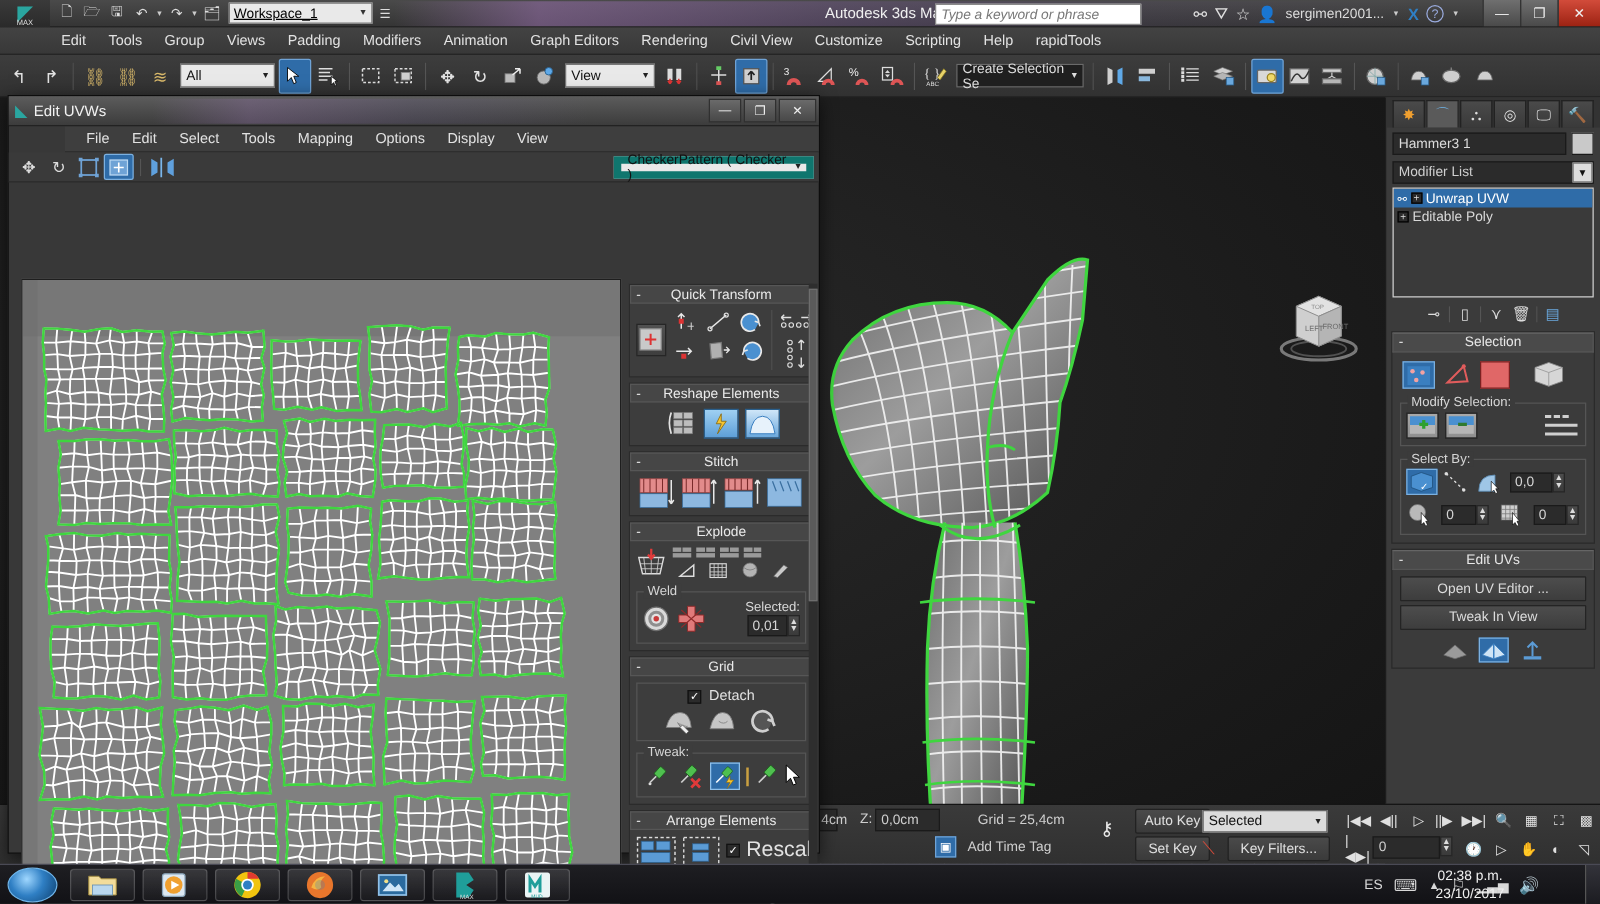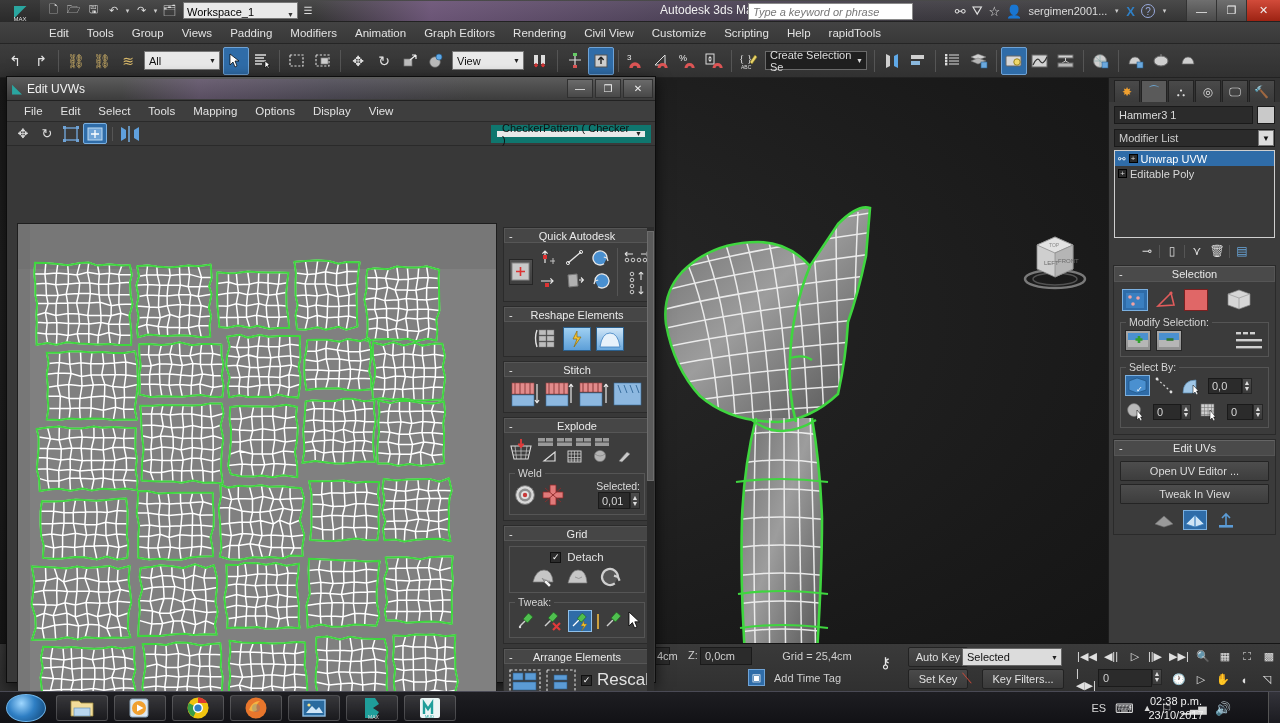--- a/index.html
+++ b/index.html
@@ -27,22 +27,22 @@
   }
   .maxlogo .glyph { color:#2aa6a0; font-size:15px; font-weight:bold; line-height:1; }
   .qat { display:flex; align-items:center; gap:1px; padding-left:4px; }
   .qbtn {
     width:19px; height:18px; display:flex; align-items:center; justify-content:center;
     font-size:11px; color:#ddd; border-radius:2px;
   }
   .caret { font-size:7px; color:#ccc; width:7px; text-align:center; }
   .wsbox {
     margin-left:4px; width:115px; height:17px; background:#e9e9e9; color:#000;
-    border:1px solid #777; display:flex; align-items:flex-end; padding:0 3px;
-    font-size:11px; position:relative;
+    border:1px solid #777; display:flex; align-items:center; padding:0 3px;
+    font-size:11px; position:relative;text-decoration:underline;
   }
   .wsbox .dd { position:absolute; right:3px; font-size:7px; color:#333; }
   .wsmenu { margin-left:3px; width:14px; text-align:center; color:#ddd; font-size:10px; }
   .tglow {
     flex:1; height:20px;
     background:linear-gradient(90deg,rgba(140,100,160,0.0) 0%,rgba(150,110,170,0.55) 12%,rgba(120,90,150,0.35) 38%,rgba(90,70,120,0.15) 60%,rgba(70,60,90,0.0) 85%);
   }
   .apptitle { position:absolute; left:660px; top:3px; font-size:12px; color:#f0f0f0; white-space:nowrap; }
   .filetitle { position:absolute; left:805px; top:3px; font-size:12px; color:#f0f0f0; white-space:nowrap; }
   .searchbox {
@@ -210,21 +210,21 @@
   .uvtitle .tt { color:#f2f2f2; font-size:12px; }
   .uvtitle .gl {
     position:absolute; left:115px; top:2px; width:350px; height:20px;
     background:linear-gradient(90deg,rgba(150,110,170,.0),rgba(150,115,175,.32) 22%,rgba(110,95,150,.18) 60%,rgba(80,80,110,0));
   }
   .uvwinbtns { position:absolute; right:2px; top:2px; display:flex; gap:2px; }
   .uvwb { width:26px; height:19px; background:linear-gradient(#6a6a6a,#484848); border:1px solid #303030;
     display:flex; align-items:center; justify-content:center; color:#f0f0f0; font-size:10px; }
   .uvwb.close { width:30px; }
   .uvmenu { height:21px; background:#3e3e3e; display:flex; align-items:center; padding-left:8px;
-    border-bottom:1px solid #2a2a2a; }
+    border-bottom:1px solid #2a2a2a;margin-left:45px; }
   .uvmenu .mi { padding:2px 9px; font-size:11.5px; color:#e2e2e2; }
   .uvtb { height:24px; background:#3a3a3a; display:flex; align-items:center; padding:0 4px;
     border-bottom:1px solid #2a2a2a; position:relative; }
   .uvtbtn { width:24px; height:21px; display:flex; align-items:center; justify-content:center;
     color:#dcdcdc; font-size:13px; }
   .uvtbtn.on { background:#2f6ca8; border:1px solid #7bb0e0; border-radius:2px; }
   .uvcombo { position:absolute; right:4px; width:160px; height:18px; background:#e9e9e9; color:#111;
     border:6px solid #0f766e; display:flex; align-items:center; padding:0 14px 0 5px; font-size:11px; }
   .uvcombo .dd { position:absolute; right:3px; font-size:7px; color:#222; }
 
@@ -1081,21 +1081,21 @@
             <path d="M375.4 411.6 L 387.6 412.0 L 397.2 410.4 L 408.1 410.7 L 415.8 410.4 L 427.5 412.2 L 437.3 411.2 L 436.6 424.0 L 437.2 433.3 L 437.3 444.9 L 439.8 457.7 L 437.6 466.3 L 438.8 477.4 L 438.7 491.5 L 426.0 489.9 L 416.8 489.1 L 407.2 488.8 L 398.1 489.0 L 387.0 490.9 L 376.8 490.5 L 377.2 480.3 L 377.1 469.4 L 375.8 457.9 L 377.2 444.4 L 374.9 434.9 L 375.9 422.9 Z" fill="none" stroke="#3fd63f" stroke-width="2"></path>
           </g>
       </svg>
     </div>
 
     <div class="uvrightcol">
 
       <div class="uvroll">
         <div class="uvrhead">
           <span class="minus">-</span>
-          <span>Quick Autodesk</span>
+          <span>Quick Transform</span>
         </div>
         <div class="uvrbody" style="align-items:stretch;gap:5px;padding:5px 5px">
           <div class="gbtn" style="width:26px;height:26px;align-self:center">
             <svg width="22" height="22" viewBox="0 0 22 22">
                 <rect x="2" y="2" width="17" height="17" fill="#c9c9c9" stroke="#888"></rect>
                 <path d="M10.5 6v9M6 10.5h9" stroke="#d33" stroke-width="1.6"></path>
               </svg>
           </div>
           <div style="display:flex;flex-direction:column;gap:3px">
             <div style="display:flex;gap:4px">

